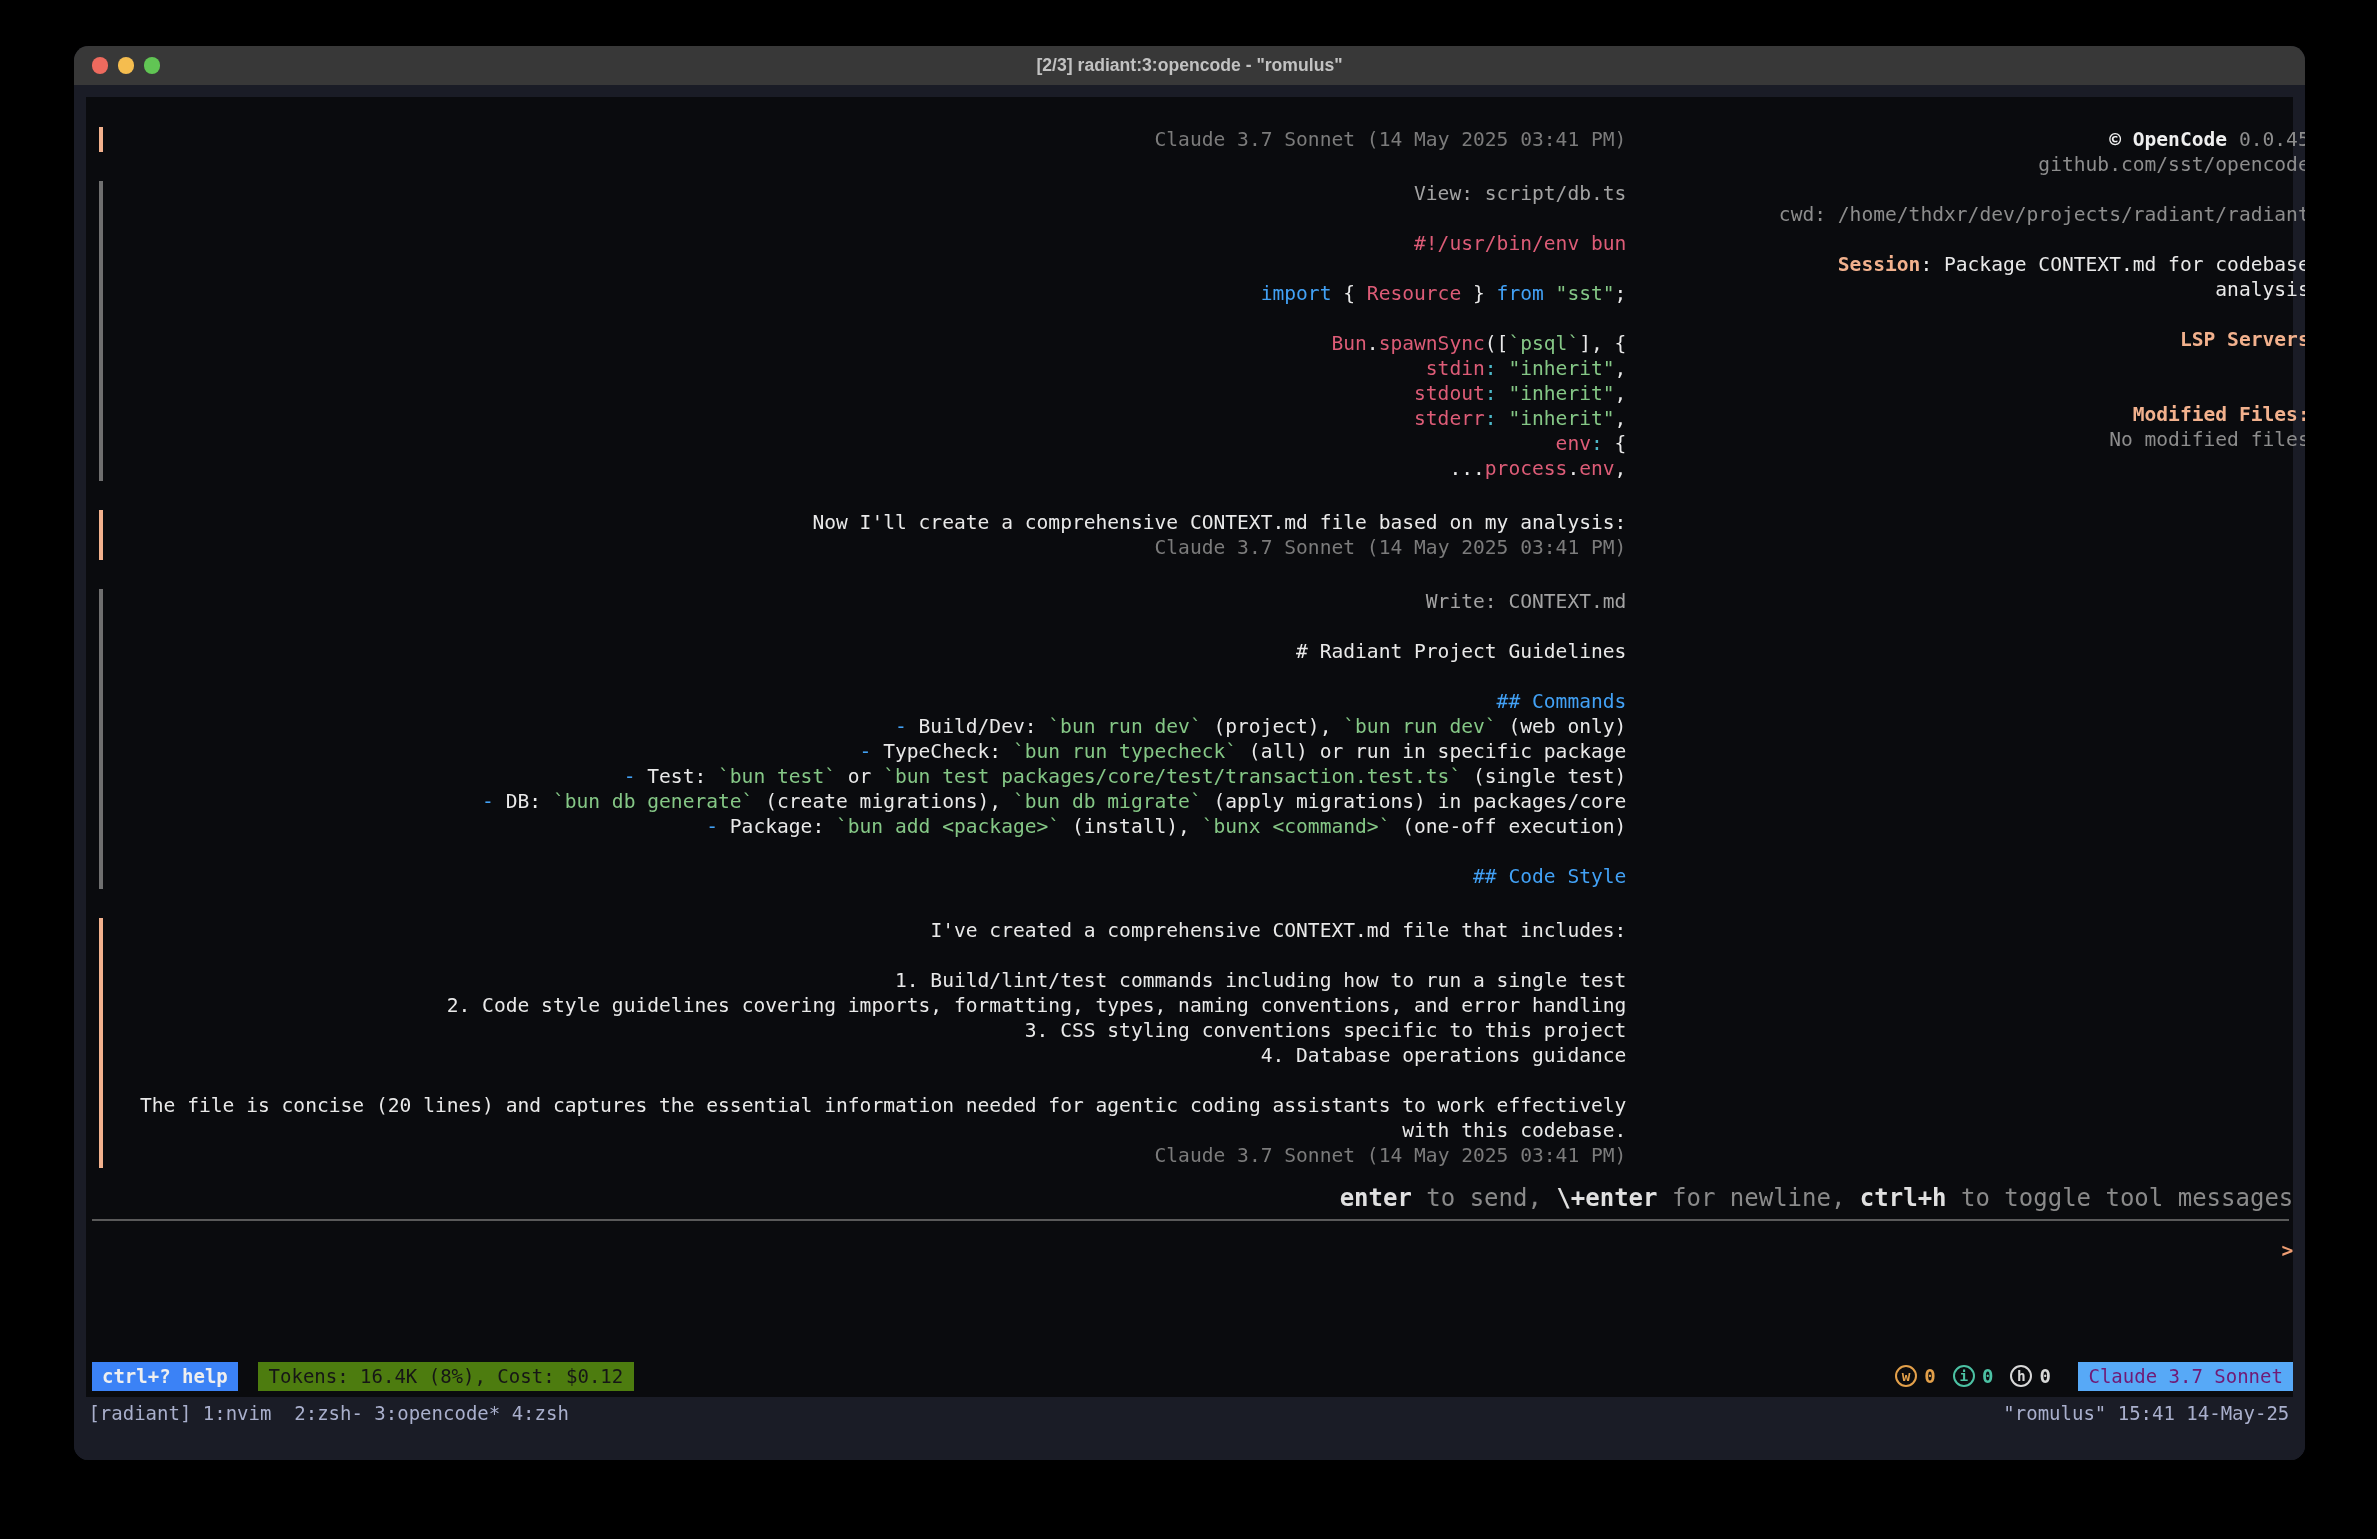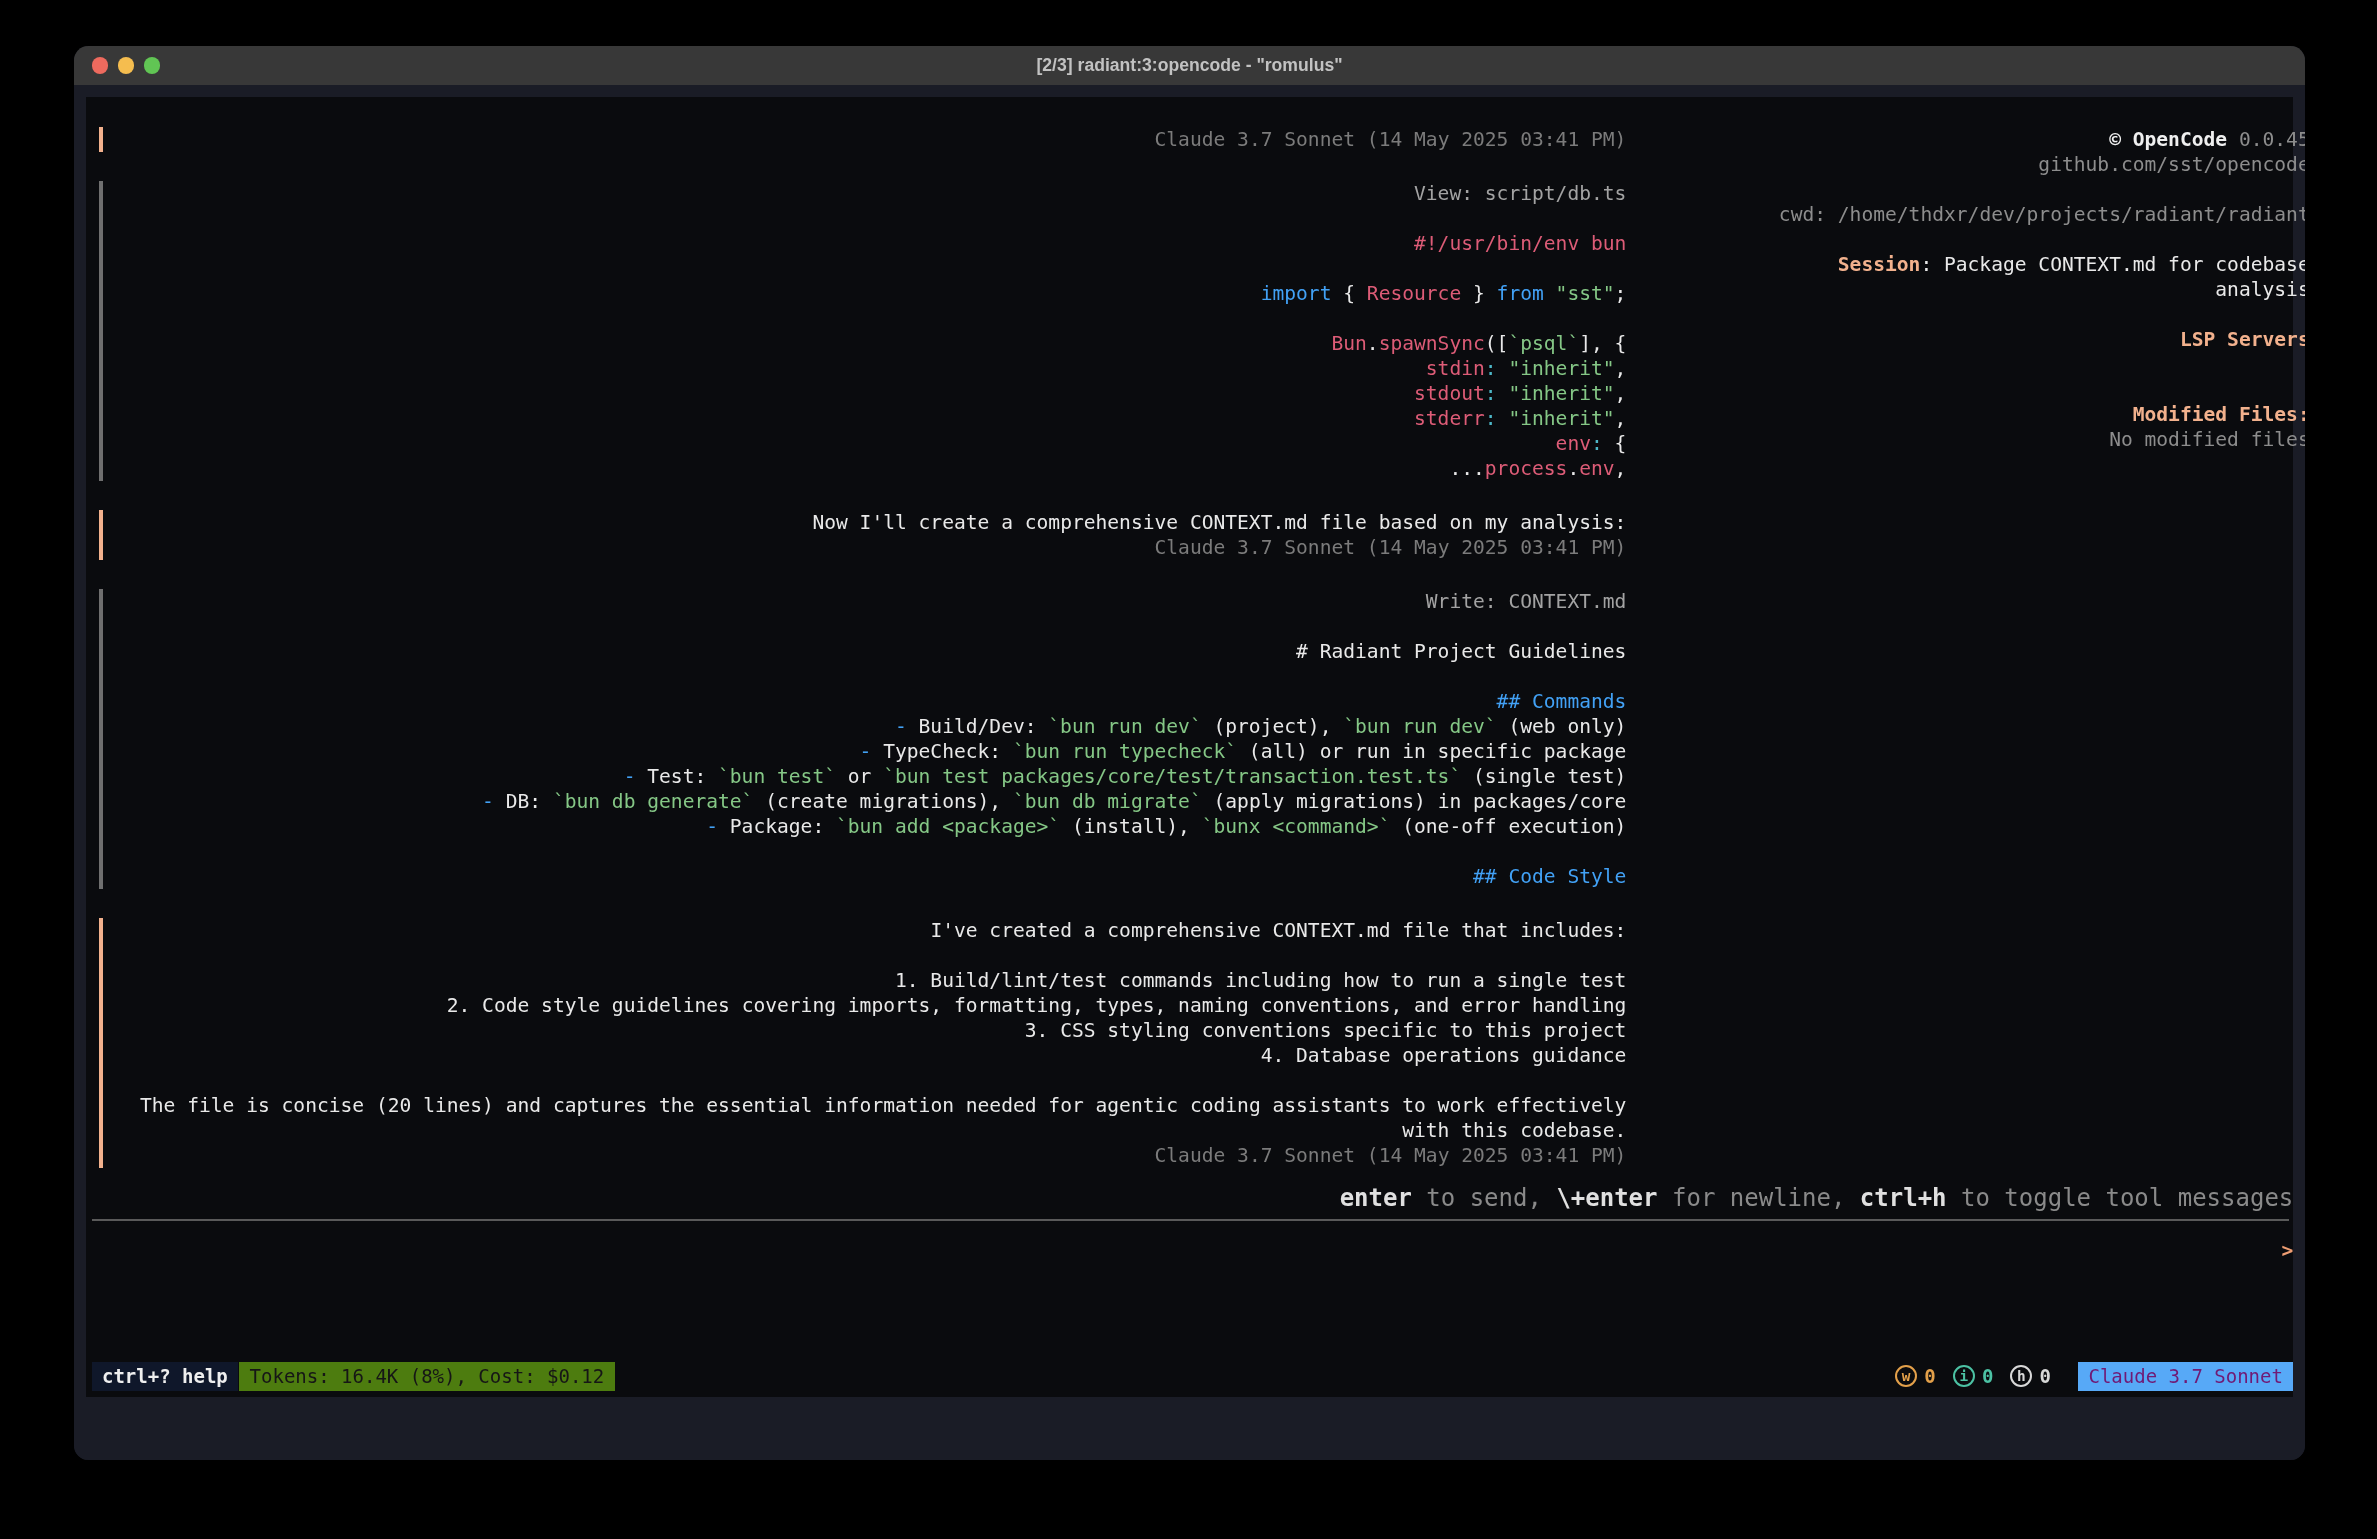--- a/index.html
+++ b/index.html
@@ -45,21 +45,21 @@
   .sidebar { position:absolute; left:1604px; top:30px; width:620px; }
 
   .hint { margin-left:11.7px; height:25px; line-height:25px; font-size:24px; white-space:pre; }
   .sep  { margin:7.8px 3.9px 0 5.9px; border-top:2px solid #5a5a5a; }
   .promptrow { margin:17px 0 0 11.7px; height:25px; line-height:25px; }
   .psym { color:#ee9d72; font-weight:bold; font-size:19.6px; }
 
   .statusbar { margin-top:99px; margin-bottom:6.5px; display:flex; align-items:center;
                padding-left:5.9px; font-size:19px; }
   .badge { display:inline-block; height:29px; line-height:29px; padding:0 10.4px; white-space:pre; }
-  .badge.help { background:#0f172a; color:#efefef; font-weight:bold; margin-right:1px; }
+  .badge.help { background:#3b82f6; color:#efefef; font-weight:bold; margin-right:20px; }
   .badge.tokens { background:#4d7c0f; color:#161616; }
   .badge.model { background:#57a9f7; color:#701a75; margin-left:27px; }
   .diags { margin-left:auto; display:inline-flex; align-items:center; gap:17px; }
   .diag { display:inline-flex; align-items:center; gap:7.2px; }
   .dcircle { width:22px; height:22px; border:2px solid currentColor; border-radius:50%;
              display:inline-flex; align-items:center; justify-content:center;
              font-size:14.4px; font-weight:bold; }
   .dcount { font-size:19px; font-weight:bold; }
 
   .tmuxbar { position:absolute; left:0; right:0; bottom:0; height:63px; background:#1a1c26;
@@ -167,15 +167,19 @@
             </span>
             <span class="diag" style="color: rgb(216, 216, 216);">
               <span class="dcircle">h</span>
               <span class="dcount">0</span>
             </span>
           </span>
         <span class="badge model">Claude 3.7 Sonnet</span>
       </div>
     </div>
 
+    <div class="tmuxbar">
+      <span>[radiant] 1:nvim  2:zsh- 3:opencode* 4:zsh</span>
+      <span>"romulus" 15:41 14-May-25</span>
+    </div>
   </div>
 </div>
 
 
 </body></html>

